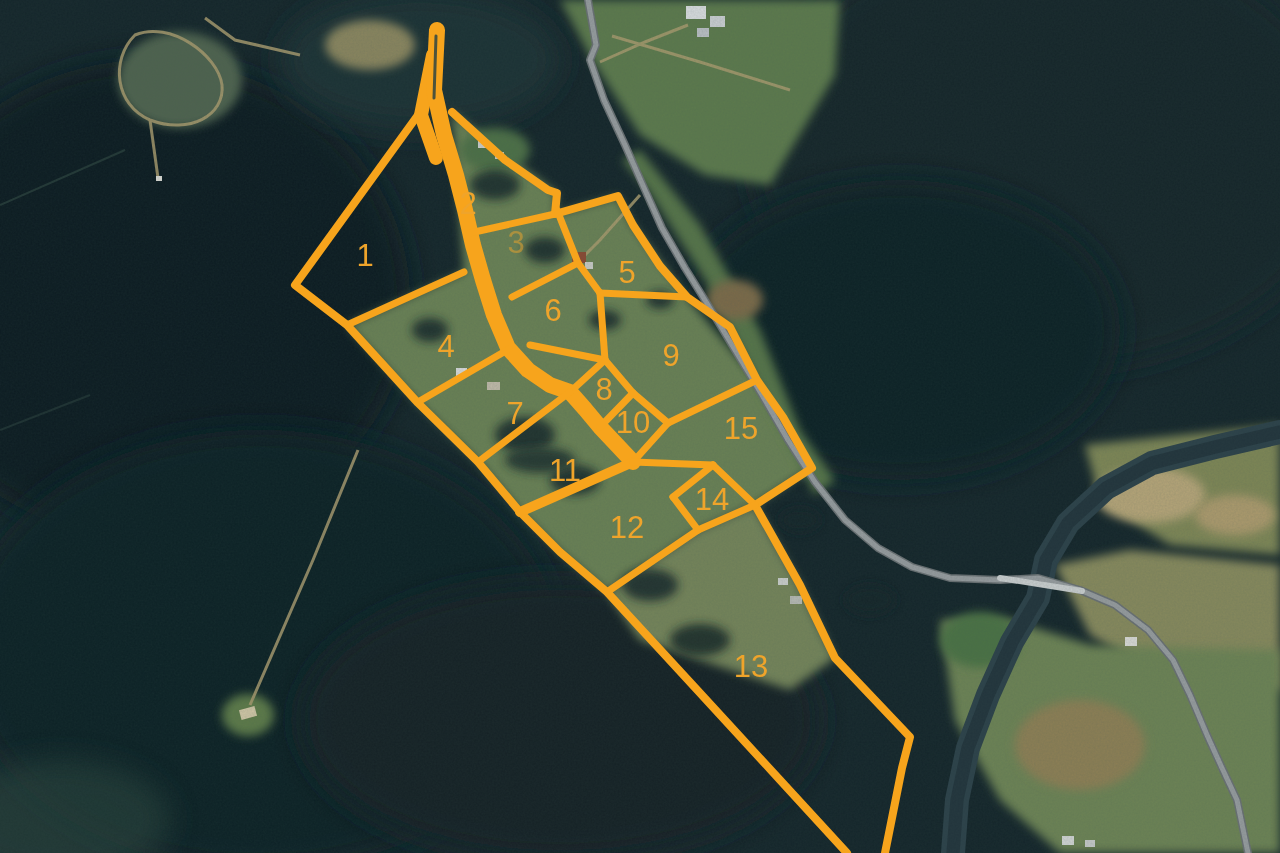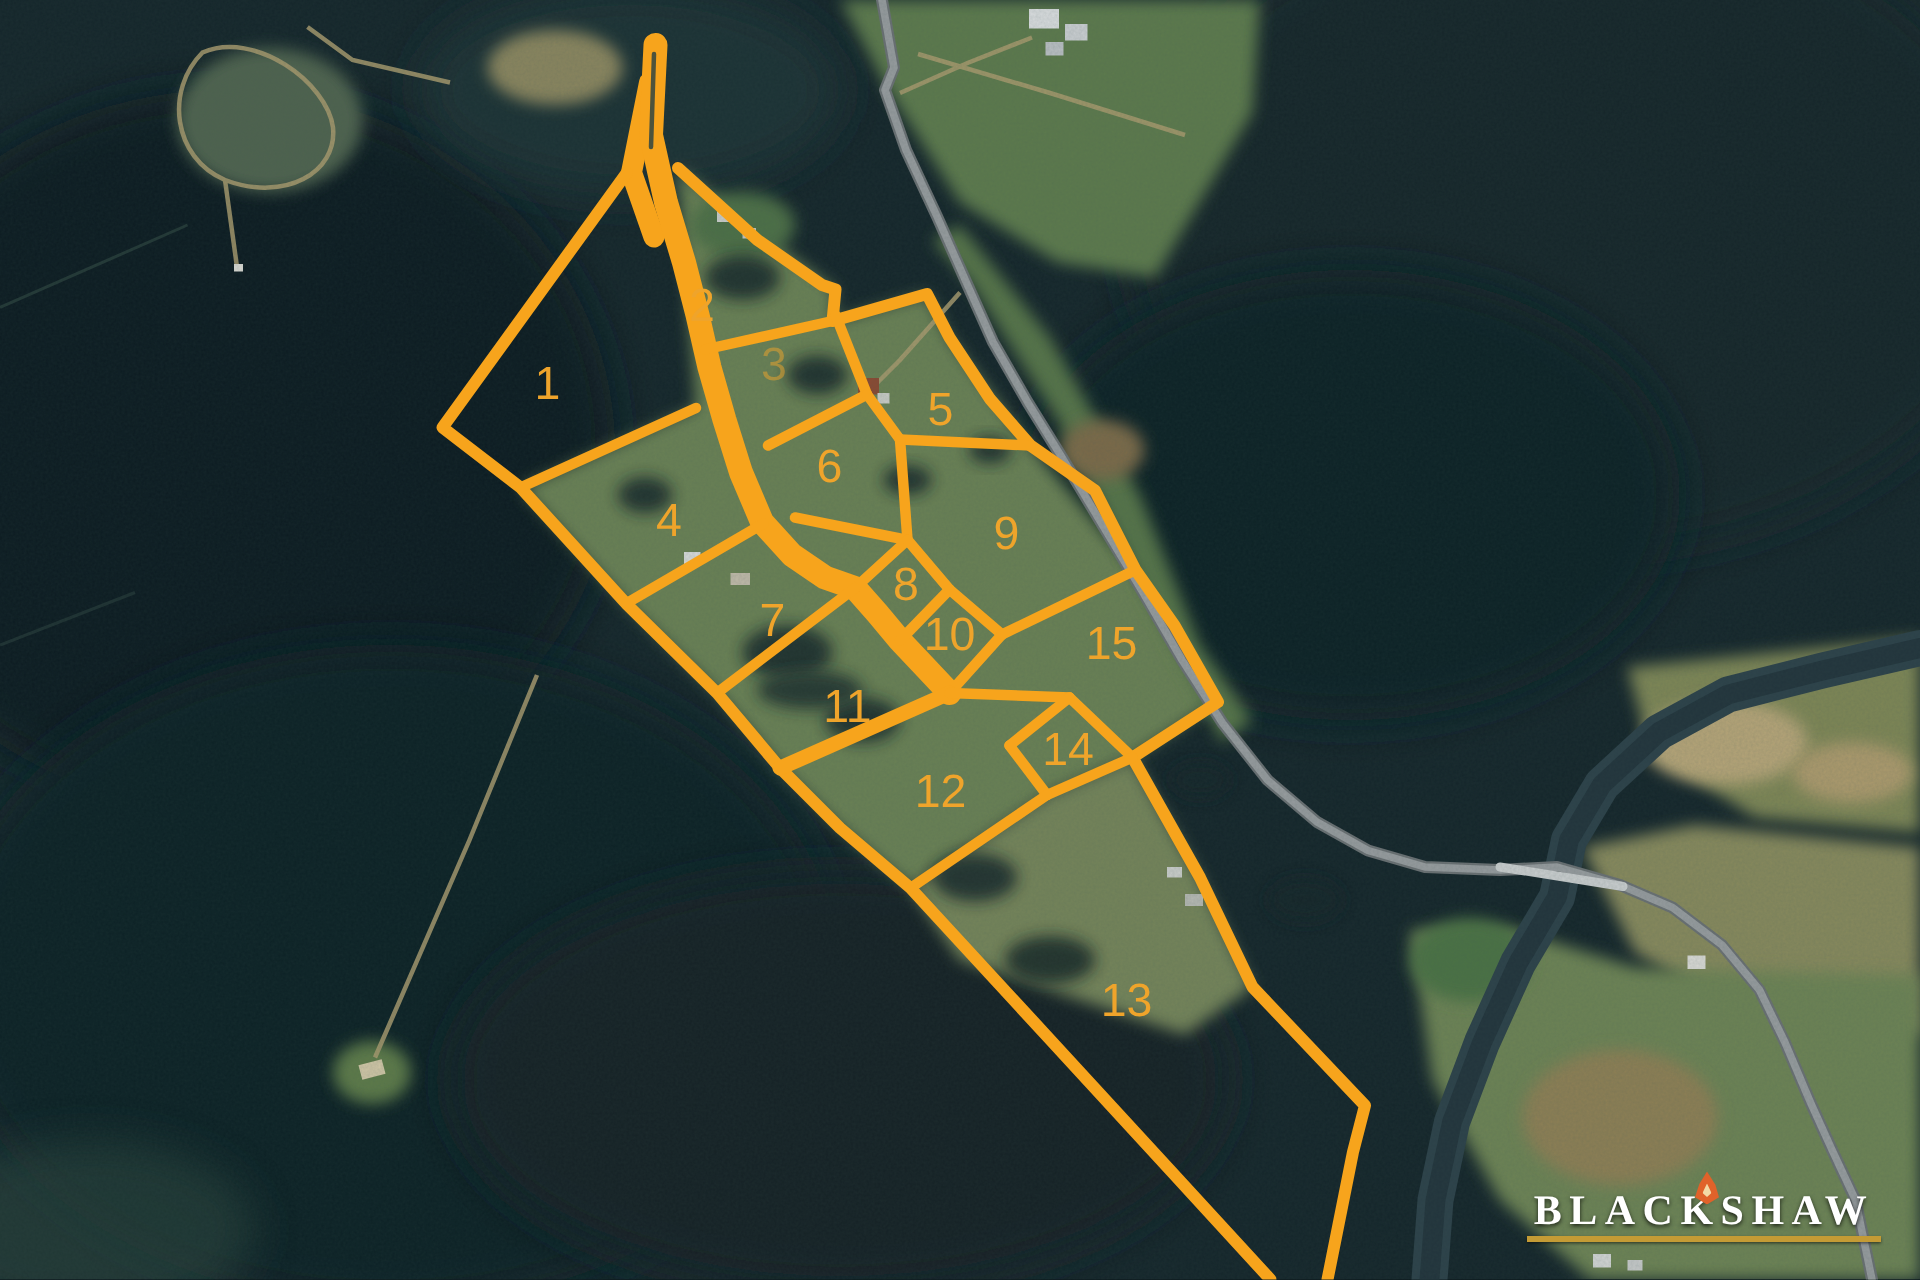--- a/index.html
+++ b/index.html
@@ -173,21 +173,14 @@
         <text x="671" y="366" text-anchor="middle" font-family="&quot;Liberation Sans&quot;, sans-serif" font-size="31" fill="#EFA42B" opacity="1">9</text>
         <text x="633" y="433" text-anchor="middle" font-family="&quot;Liberation Sans&quot;, sans-serif" font-size="31" fill="#EFA42B" opacity="1">10</text>
         <text x="565" y="481" text-anchor="middle" font-family="&quot;Liberation Sans&quot;, sans-serif" font-size="31" fill="#EFA42B" opacity="1">11</text>
         <text x="627" y="538" text-anchor="middle" font-family="&quot;Liberation Sans&quot;, sans-serif" font-size="31" fill="#EFA42B" opacity="1">12</text>
         <text x="751" y="677" text-anchor="middle" font-family="&quot;Liberation Sans&quot;, sans-serif" font-size="31" fill="#EFA42B" opacity="1">13</text>
         <text x="712" y="510" text-anchor="middle" font-family="&quot;Liberation Sans&quot;, sans-serif" font-size="31" fill="#EFA42B" opacity="1">14</text>
         <text x="741" y="439" text-anchor="middle" font-family="&quot;Liberation Sans&quot;, sans-serif" font-size="31" fill="#EFA42B" opacity="1">15</text>
       </g>
 </svg>
 
-<div id="brand">
-  <div class="emblem" style="background: rgb(224, 98, 42);">
-        <i></i>
-      </div>
-  <div class="name" style="color: rgb(255, 255, 255);">BLACKSHAW</div>
-  <div class="rule" style="background: rgb(196, 155, 53);"></div>
-</div>
 
 </div>
 
 </body></html>

